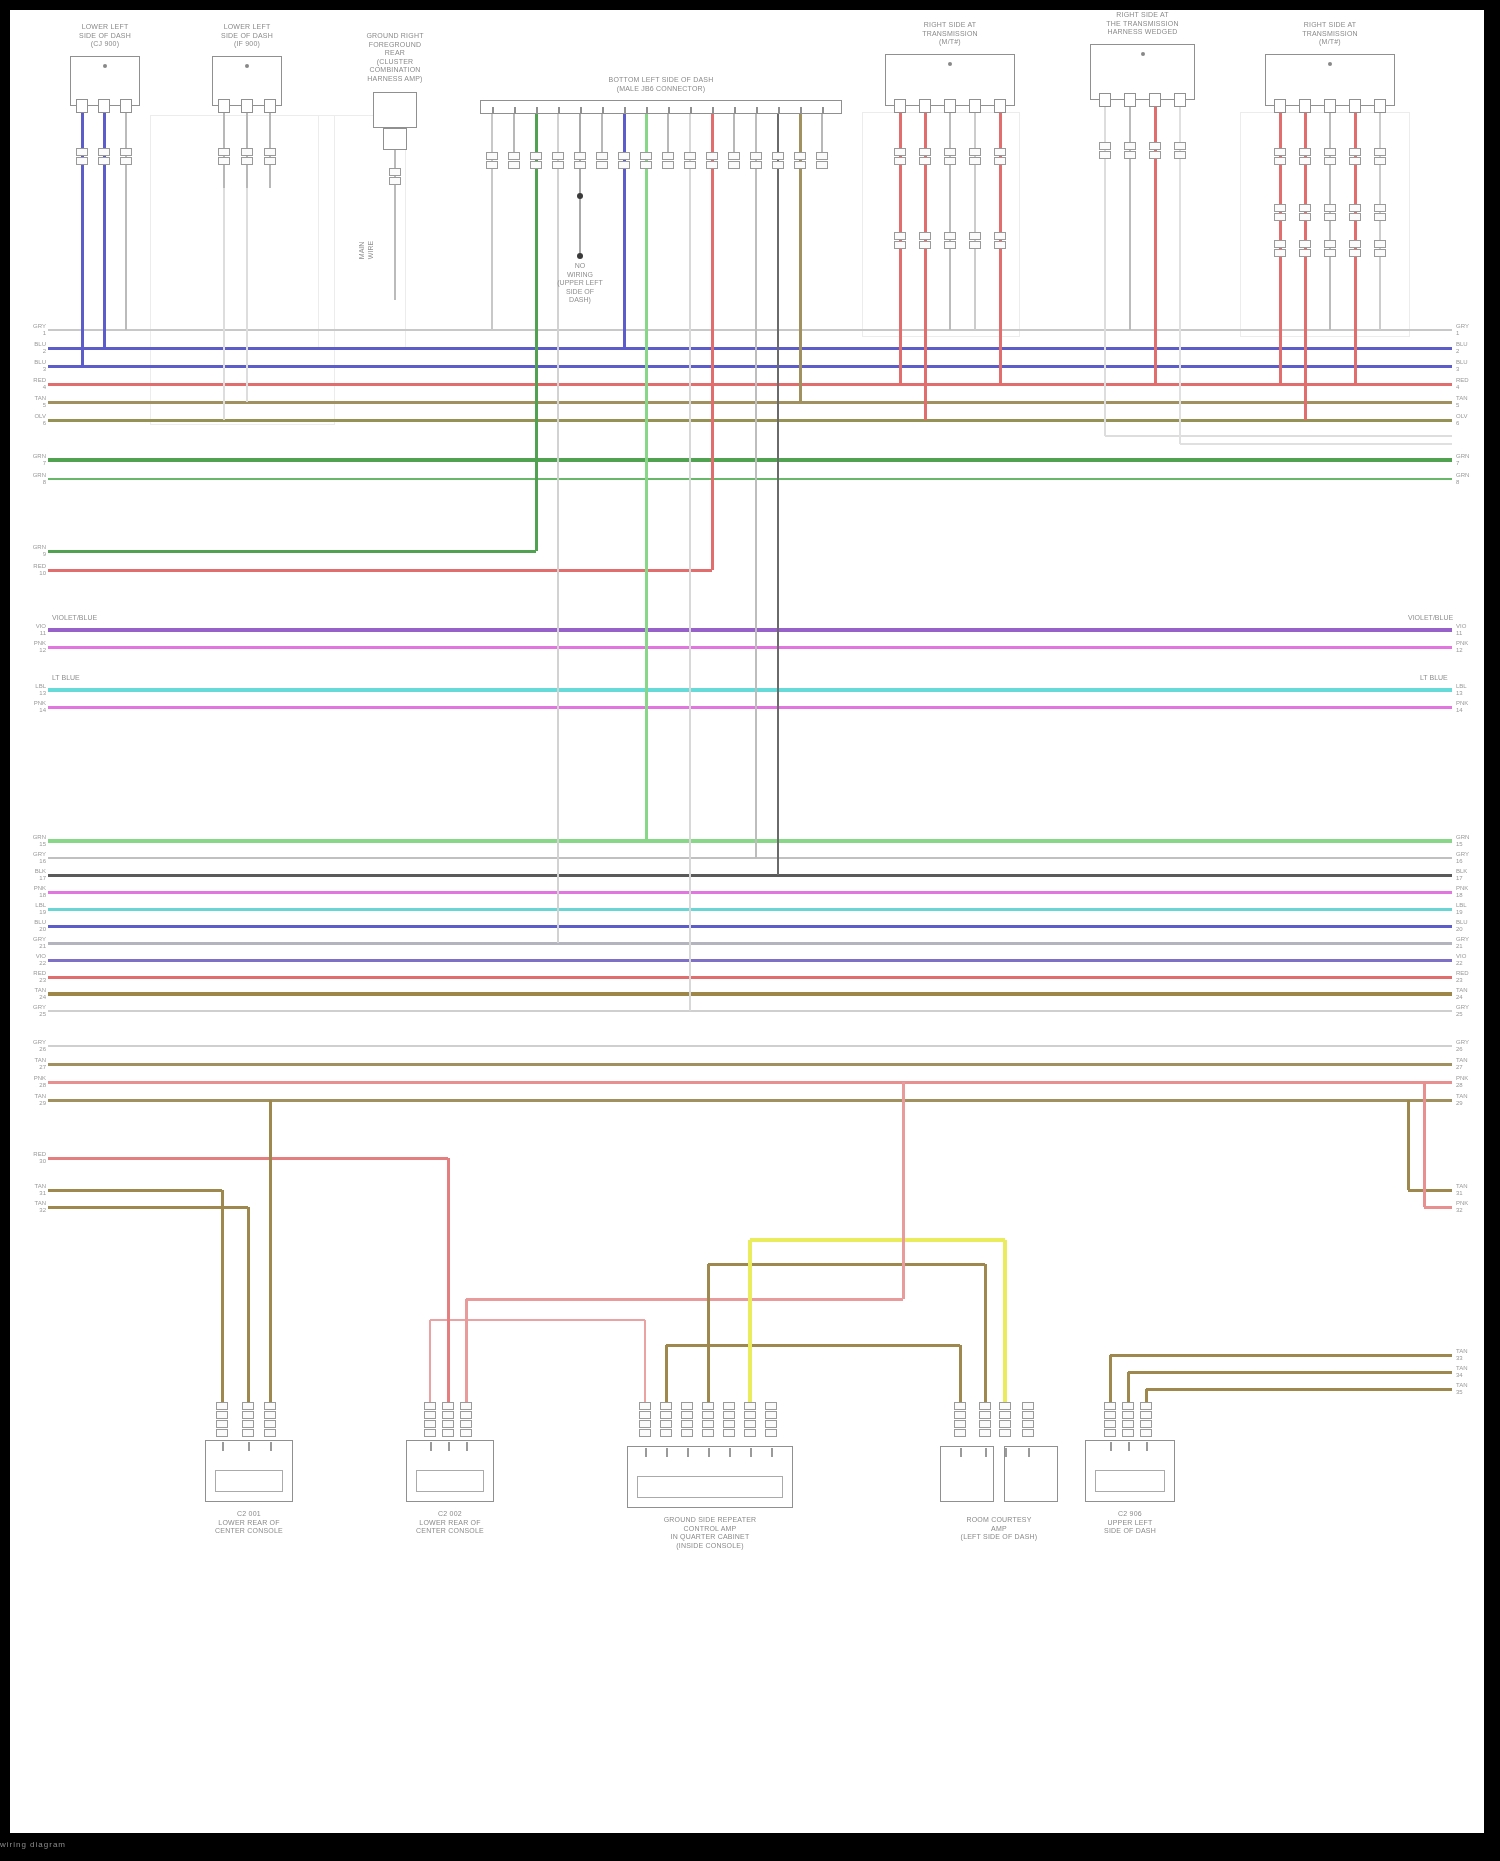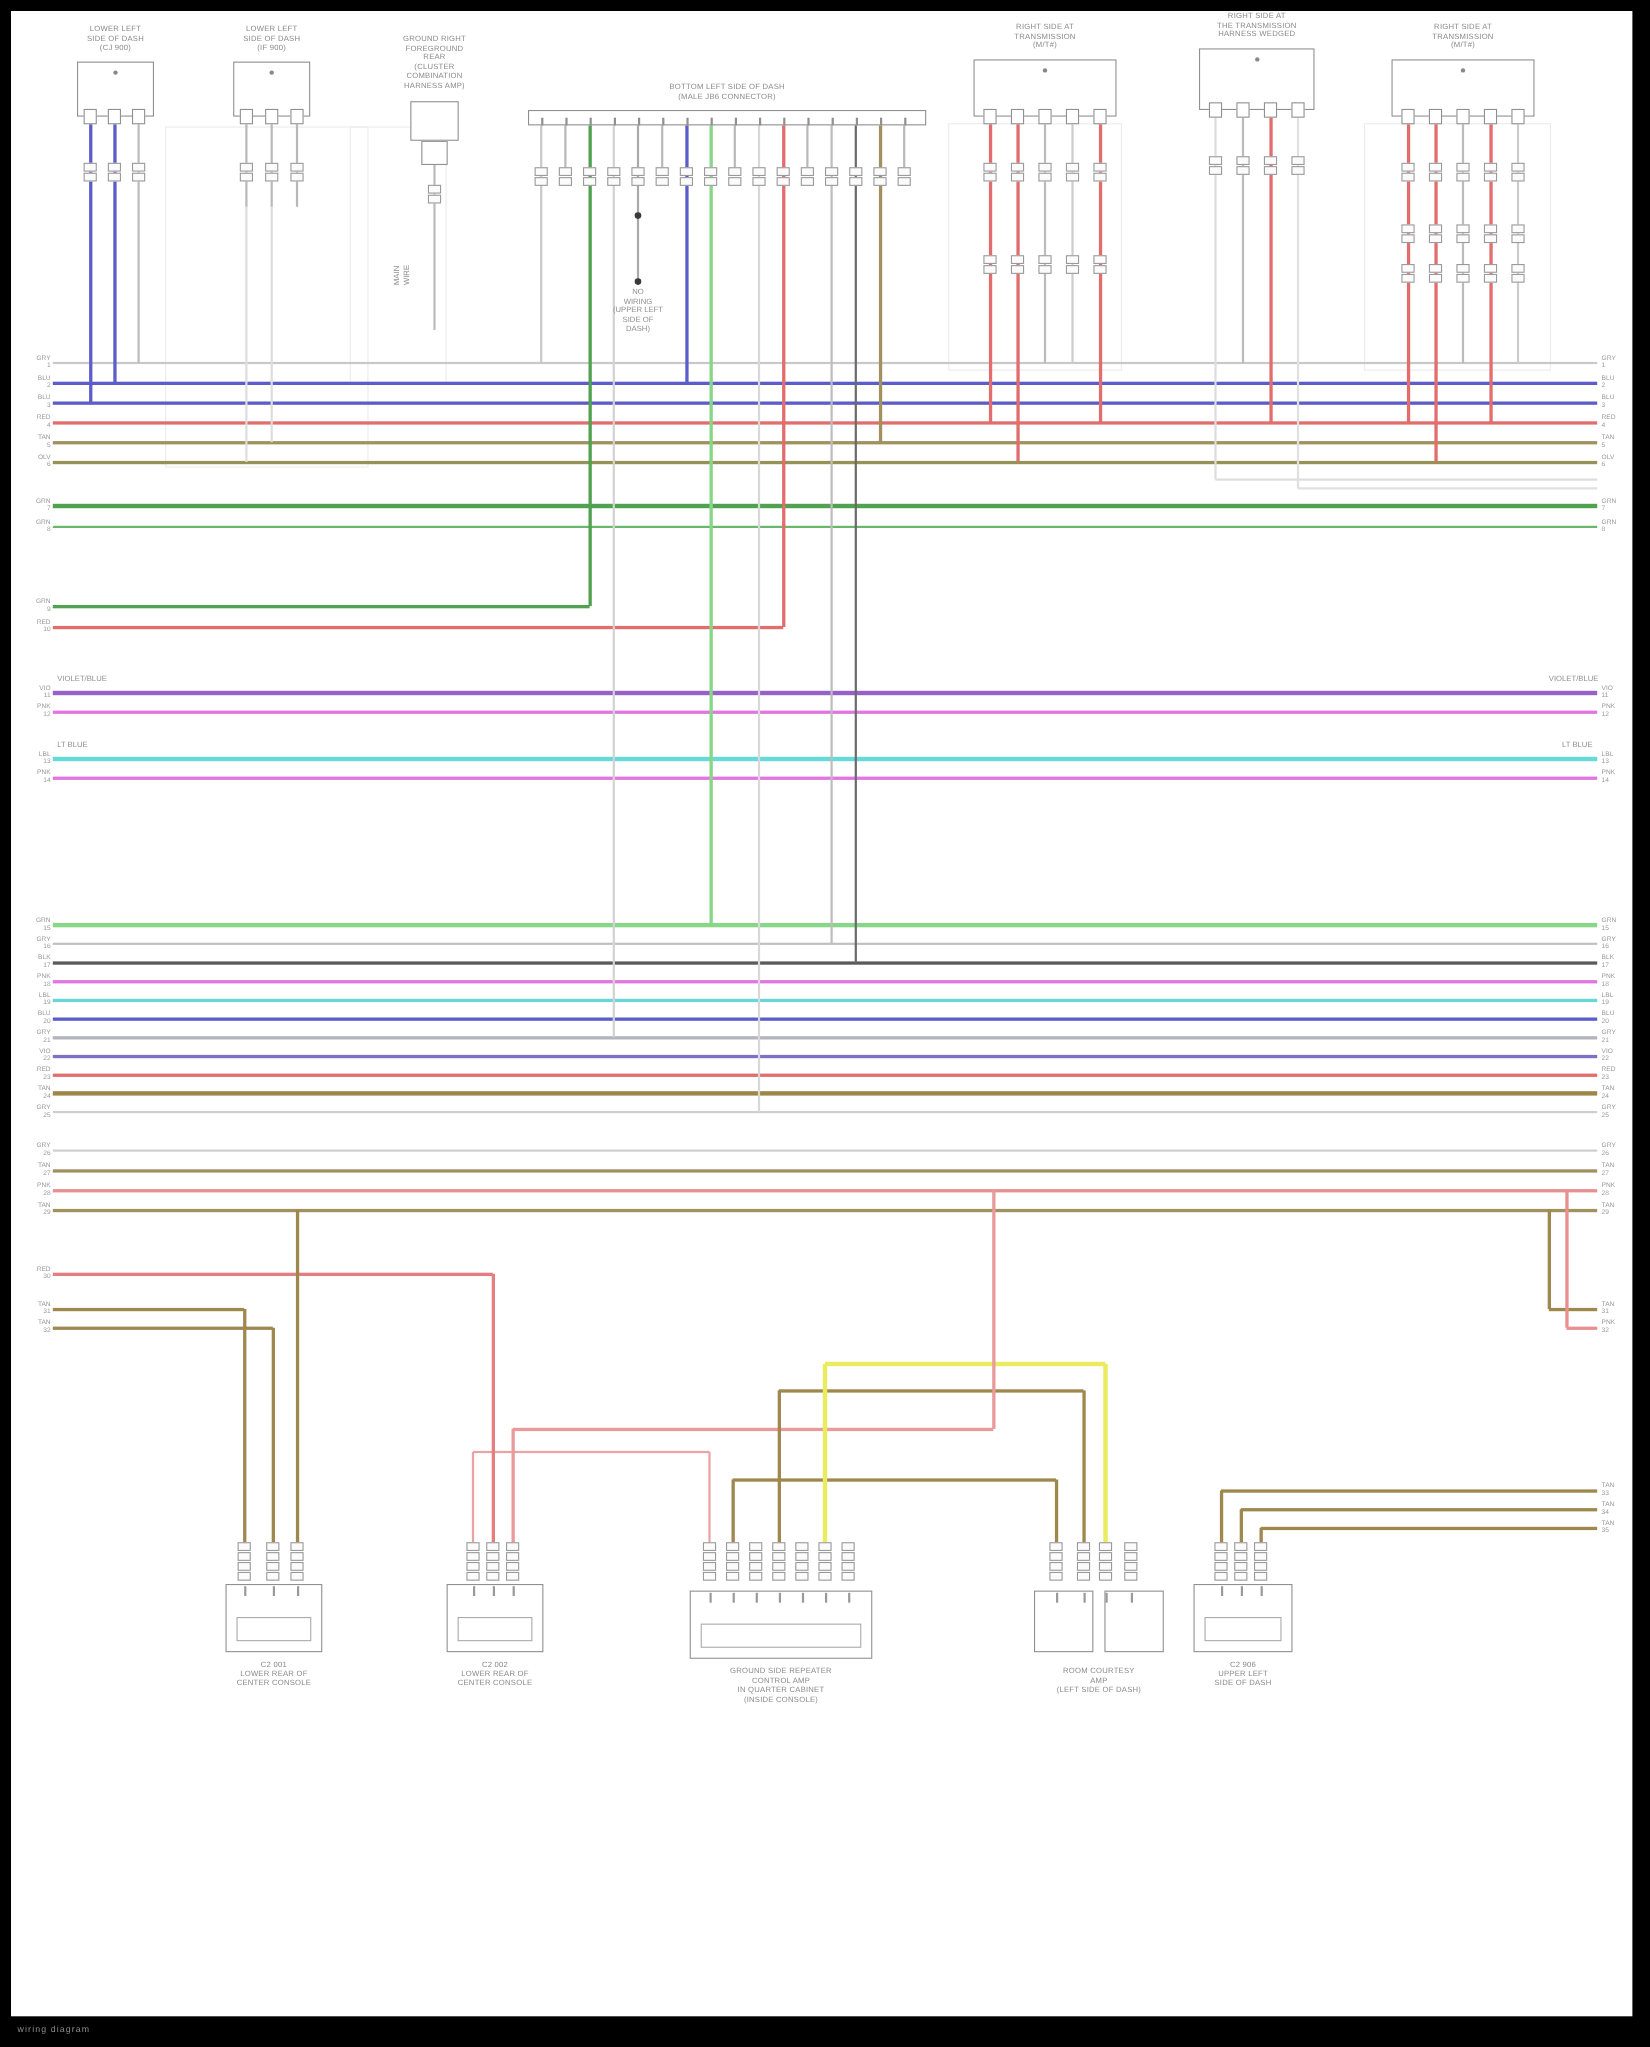--- a/index.html
+++ b/index.html
@@ -15,21 +15,21 @@
   .tick{position:absolute;background:#909090;}
   .lbl{position:absolute;font-size:7px;line-height:8.5px;color:#8a8a8a;text-align:center;
        letter-spacing:.2px;white-space:pre-line;transform:translateX(-50%);}
   .note{position:absolute;font-size:7px;line-height:8.5px;color:#8f8f8f;white-space:pre-line;}
   .edgeL{position:absolute;left:12px;width:34px;text-align:right;font-size:6px;line-height:6.5px;
          color:#999;white-space:pre-line;}
   .edgeR{position:absolute;left:1456px;width:34px;text-align:left;font-size:6px;line-height:6.5px;
          color:#999;white-space:pre-line;}
   .ghost{position:absolute;border:1px solid #ececec;box-sizing:border-box;}
   .dot{position:absolute;width:6px;height:6px;border-radius:50%;background:#3a3a3a;}
-  #footer{position:absolute;left:16px;top:1840px;font-size:8px;letter-spacing:1px;color:#8d8d8d;}
+  #footer{position:absolute;left:0;top:1840px;font-size:8px;letter-spacing:1px;color:#8d8d8d;}
 </style>
 </head>
 <body>
 
 <div id="frame">
   <div id="soft">
     <div id="paper"></div>
   <div class="ghost" style="left: 150px; top: 115px; width: 185px; height: 310px;"></div>
       <div class="ghost" style="left: 318px; top: 115px; width: 88px; height: 235px;"></div>
       <div class="ghost" style="left: 862px; top: 112px; width: 158px; height: 225px;"></div>

